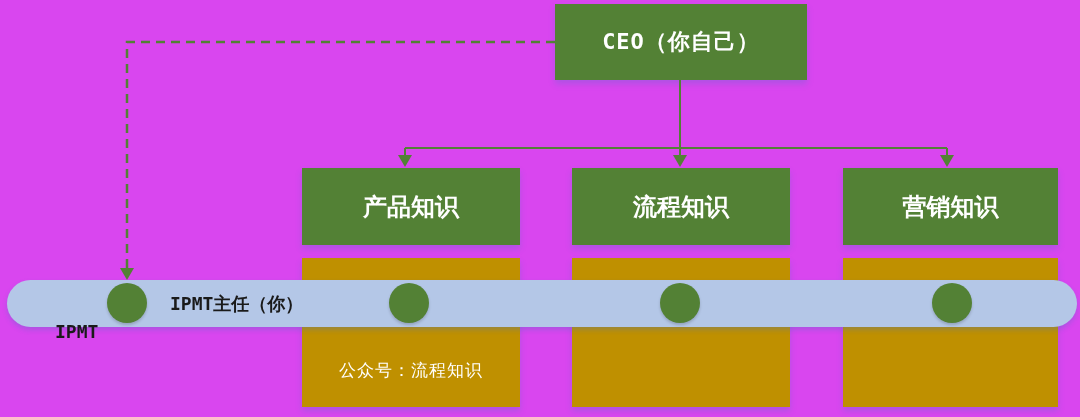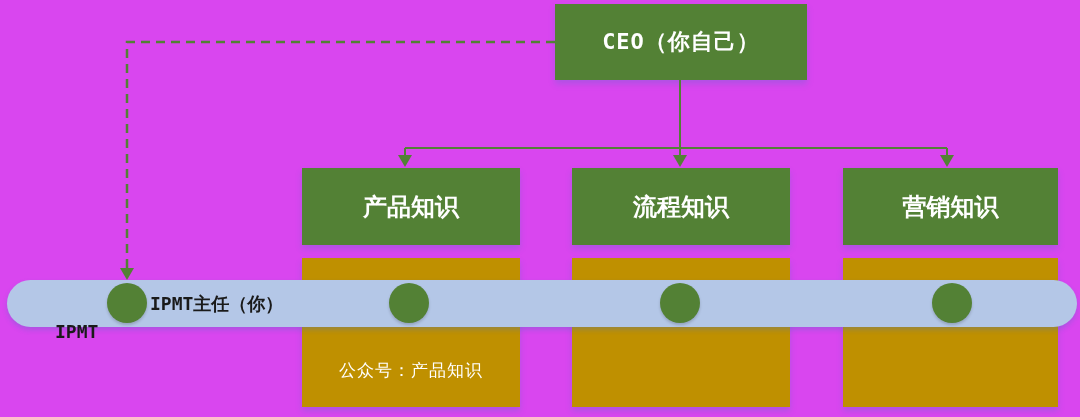--- a/index.html
+++ b/index.html
@@ -50,21 +50,21 @@
     box-shadow:0 2px 3px rgba(0,0,0,.18);
     z-index:4;
   }
   .n1{left:107px;} .n2{left:389px;} .n3{left:660px;} .n4{left:932px;}
   .barlabel{
     position:absolute;top:292px;height:24px;line-height:24px;
     color:var(--black);font-size:18px;font-weight:700;
     z-index:5;white-space:nowrap;
   }
   .lbl-ipmt{left:55px;margin-top:28px;}
-  .lbl-chair{left:150px;text-align:right;}
+  .lbl-chair{left:170px;text-align:right;}
   .connectors{position:absolute;left:0;top:0;z-index:5;pointer-events:none;}
 </style>
 </head>
 <body>
 
 <div class="canvas">
 
   <svg class="connectors" width="1080" height="417" viewBox="0 0 1080 417">
 
     <path d="M 555 42 L 127 42 L 127 268" fill="none" style="stroke:var(--green)" stroke-width="2.5" stroke-dasharray="9 6"></path>
@@ -87,21 +87,21 @@
     <span>营销知识</span>
   </div>
   <div class="gbox k2">
     <span>流程知识</span>
   </div>
 
   <div class="gold gold1"></div>
   <div class="gold gold2"></div>
   <div class="gold gold3"></div>
 
-  <div class="watermark">公众号：产品知识</div>
+  <div class="watermark">公众号：流程知识</div>
 
   <div class="bar"></div>
 
   <div class="node n1"></div>
   <div class="node n2"></div>
   <div class="node n3"></div>
   <div class="node n4"></div>
 
   <div class="barlabel lbl-ipmt">IPMT</div>
   <div class="barlabel lbl-chair">IPMT主任（你）</div>

